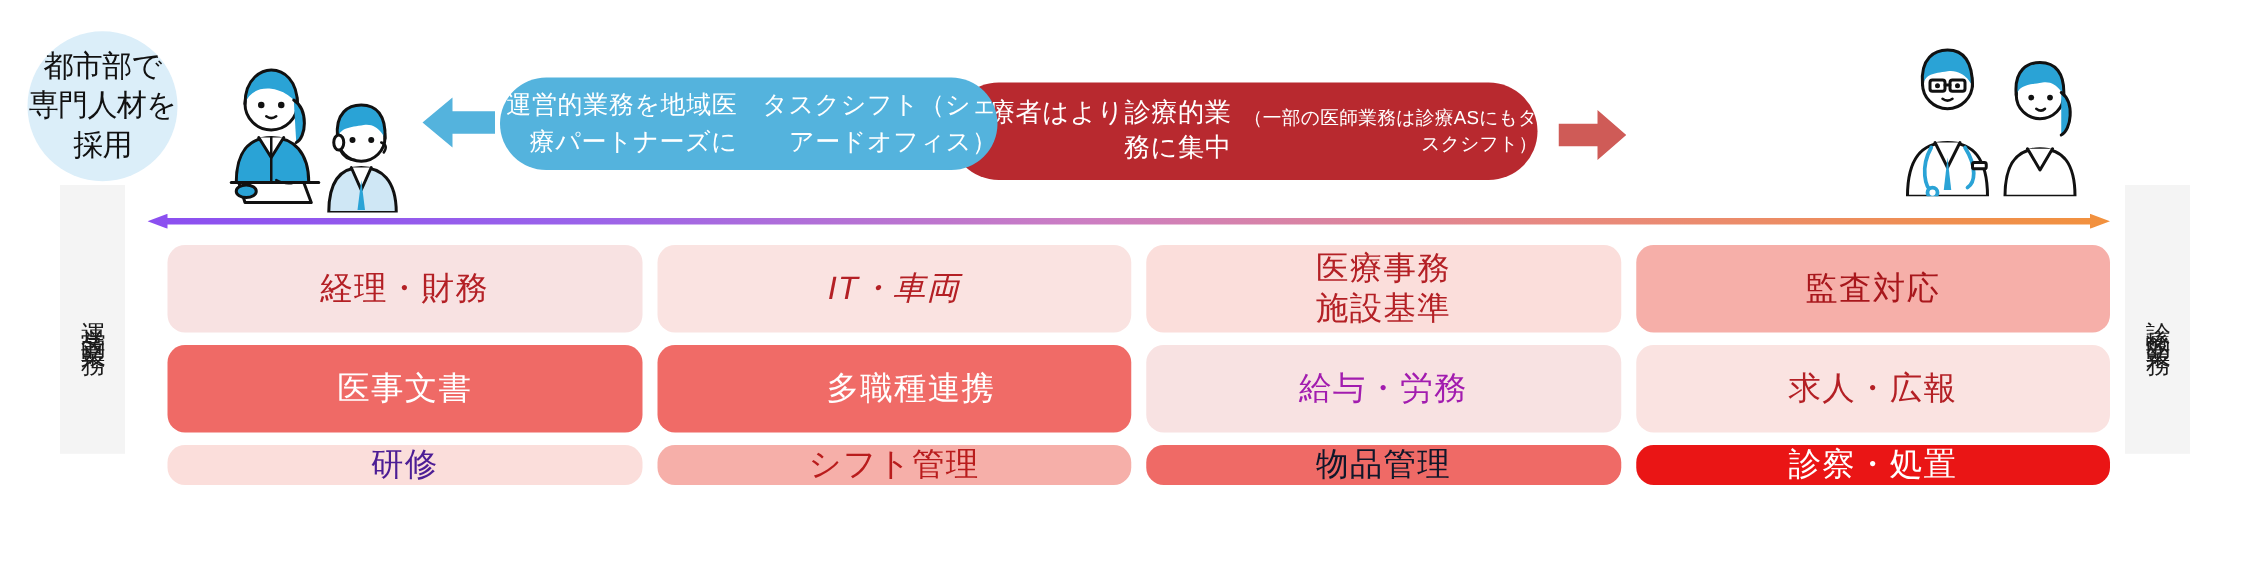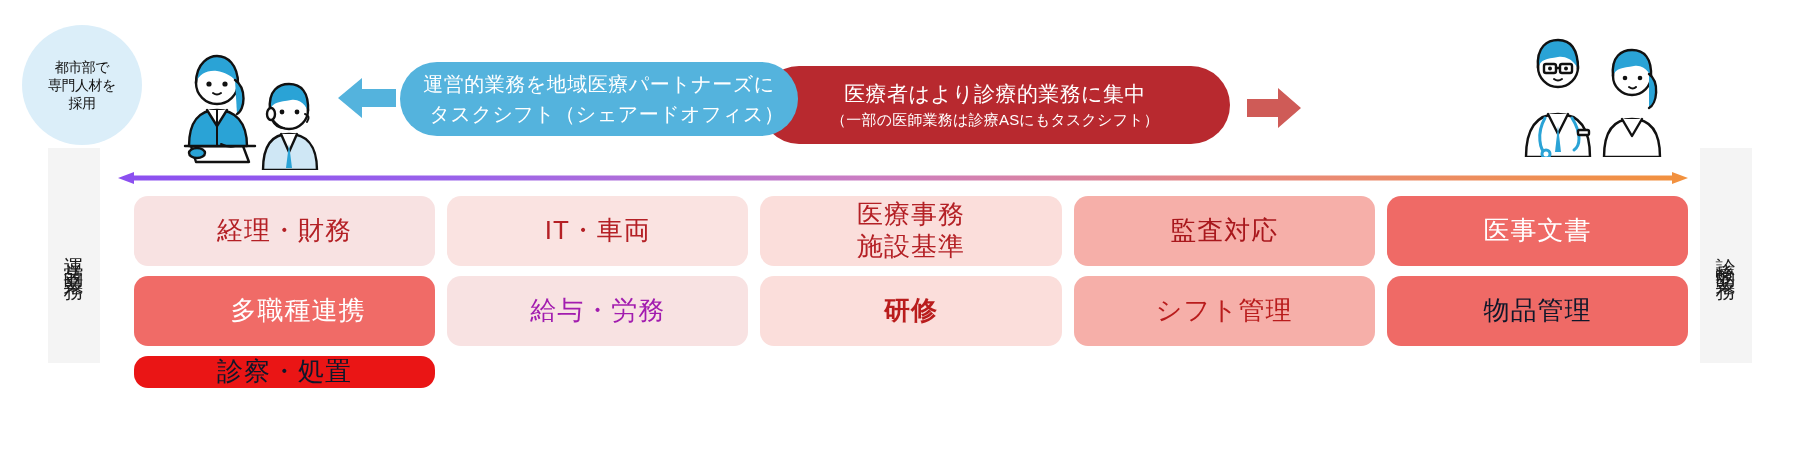--- a/index.html
+++ b/index.html
@@ -13,36 +13,36 @@
   #stage{position:relative;width:1800px;height:450px;}
 
   
   .recruit-circle{
     position:absolute;left:22px;top:25px;width:120px;height:120px;
     border-radius:50%;background:#dbeef9;
     display:flex;align-items:center;justify-content:center;
     text-align:center;
   }
   .recruit-circle .txt{
-    font-size:14px;line-height:1.3;color:#111;letter-spacing:-.5px;
+    font-size:24px;line-height:1.3;color:#111;letter-spacing:-.5px;
     white-space:pre-line;font-weight:400;
   }
 
   
   .people{position:absolute;}
   .people svg{display:block;}
 
   
   .arrow-left-blue{position:absolute;left:336px;top:74px;}
   .arrow-right-red{position:absolute;left:1245px;top:86px;}
 
   
   .callout{
     position:absolute;border-radius:48px;color:#fff;
-    display:flex;flex-direction:column;align-items:center;justify-content:center;
+    display:flex;flex-direction:row;align-items:center;justify-content:center;
     text-align:right;
   }
   .callout.blue{
     left:400px;top:62px;width:398px;height:74px;background:#54b3dd;
     z-index:3;
   }
   .callout.blue .l1{font-size:20px;line-height:1.5;letter-spacing:.5px;}
   .callout.blue .l2{font-size:20px;line-height:1.5;letter-spacing:.5px;margin-left:16px;}
 
   .callout.red{
@@ -68,21 +68,21 @@
   
   .spectrum{
     position:absolute;left:118px;top:170px;width:1570px;height:12px;
   }
 
   
   .grid{
     position:absolute;left:134px;top:196px;
     width:1554px;height:192px;
     display:grid;
-    grid-template-columns:repeat(5,1fr);
+    grid-template-columns:repeat(4,1fr);
     grid-template-rows:repeat(2,1fr);
     column-gap:12px;row-gap:10px;
   }
   .cell{
     border-radius:14px;
     display:flex;align-items:center;justify-content:center;
     text-align:center;
     font-size:26px;line-height:1.22;letter-spacing:1px;
     white-space:pre-line;
     font-weight:400;
@@ -211,26 +211,27 @@
           <stop offset="72%" stop-color="#e8897f"></stop>
           <stop offset="100%" stop-color="#f2913d"></stop>
         </linearGradient>
       </defs>
       <path d="M0 6 L16 0 L16 3.4 L1554 3.4 L1554 0 L1570 6 L1554 12 L1554 8.6 L16 8.6 L16 12 Z" fill="url(#spec)"></path>
     </svg>
   </div>
 
   <div class="grid">
     <div class="cell" style="background: rgb(248, 226, 226); color: rgb(180, 32, 37);">経理・財務</div>
-    <div class="cell" style="background: rgb(250, 227, 225); color: rgb(180, 32, 37);">IT・車両</div>
+    <div class="cell" style="background: rgb(250, 227, 225); color: rgb(180, 32, 37); font-style: italic;">IT・車両</div>
     <div class="cell" style="background: rgb(251, 222, 219); color: rgb(180, 32, 37);">医療事務
 施設基準</div>
     <div class="cell" style="background: rgb(246, 175, 169); color: rgb(168, 23, 28);">監査対応</div>
     <div class="cell" style="background: rgb(239, 106, 102); color: rgb(255, 255, 255); border-radius: 14px;">医事文書</div>
     <div class="cell" style="background: rgb(240, 107, 103); color: rgb(255, 255, 255); padding-left: 27px;">多職種連携</div>
     <div class="cell" style="background: rgb(248, 226, 226); color: #a21caf;">給与・労務</div>
-    <div class="cell" style="background: rgb(251, 222, 219); color: #b91c1c; font-weight: bold;">研修</div>
+    <div class="cell" style="background: rgb(250, 227, 225); color: rgb(180, 32, 37);">求人・広報</div>
+    <div class="cell" style="background: rgb(251, 222, 219); color: #4c1d95;">研修</div>
     <div class="cell" style="background: rgb(246, 175, 169); color: #b91c1c;">シフト管理</div>
     <div class="cell" style="background: rgb(239, 106, 102); color: #0f172a;">物品管理</div>
-    <div class="cell" style="background: rgb(234, 21, 21); color: #0f172a; font-family: Liberation Serif, serif;">診察・処置</div>
+    <div class="cell" style="background: rgb(234, 21, 21); color: #ffffff; font-family: Liberation Serif, serif;">診察・処置</div>
   </div>
 
 </div>
 
 </body></html>

